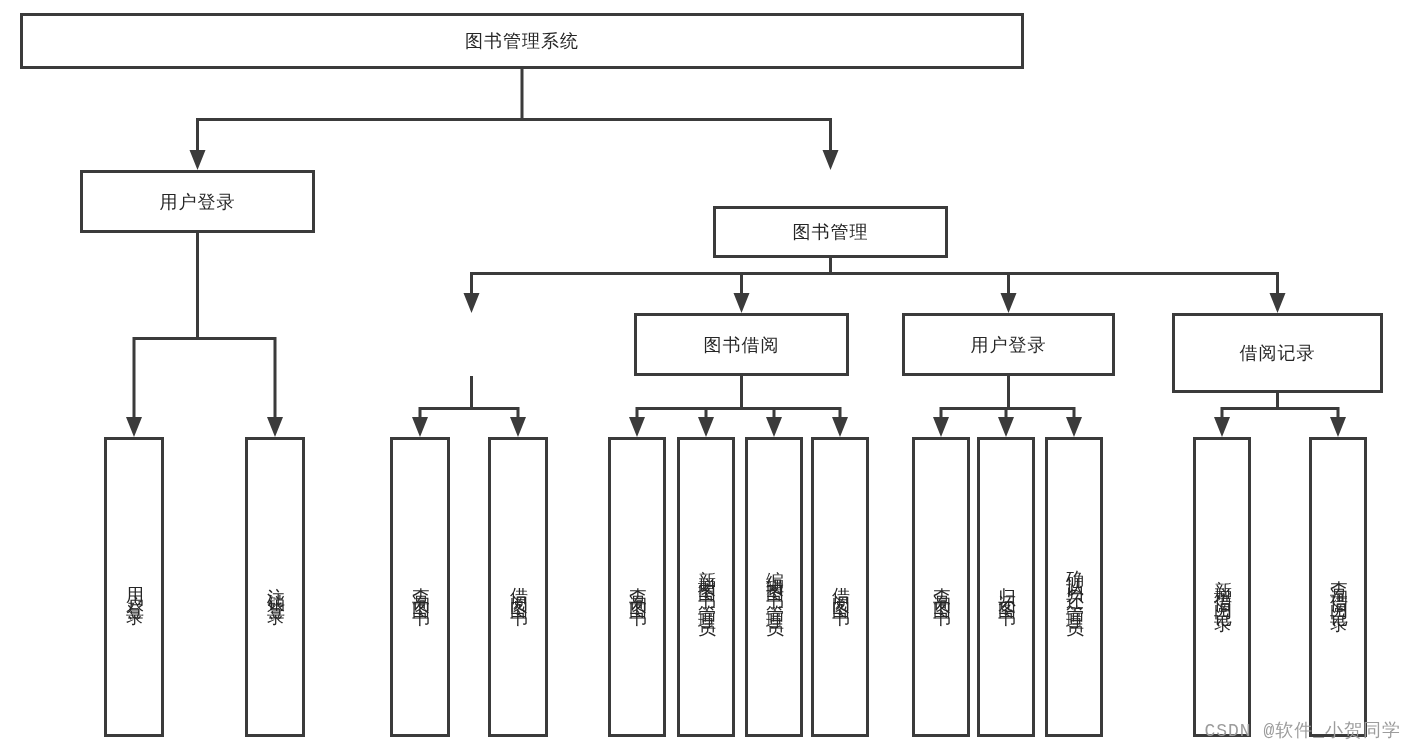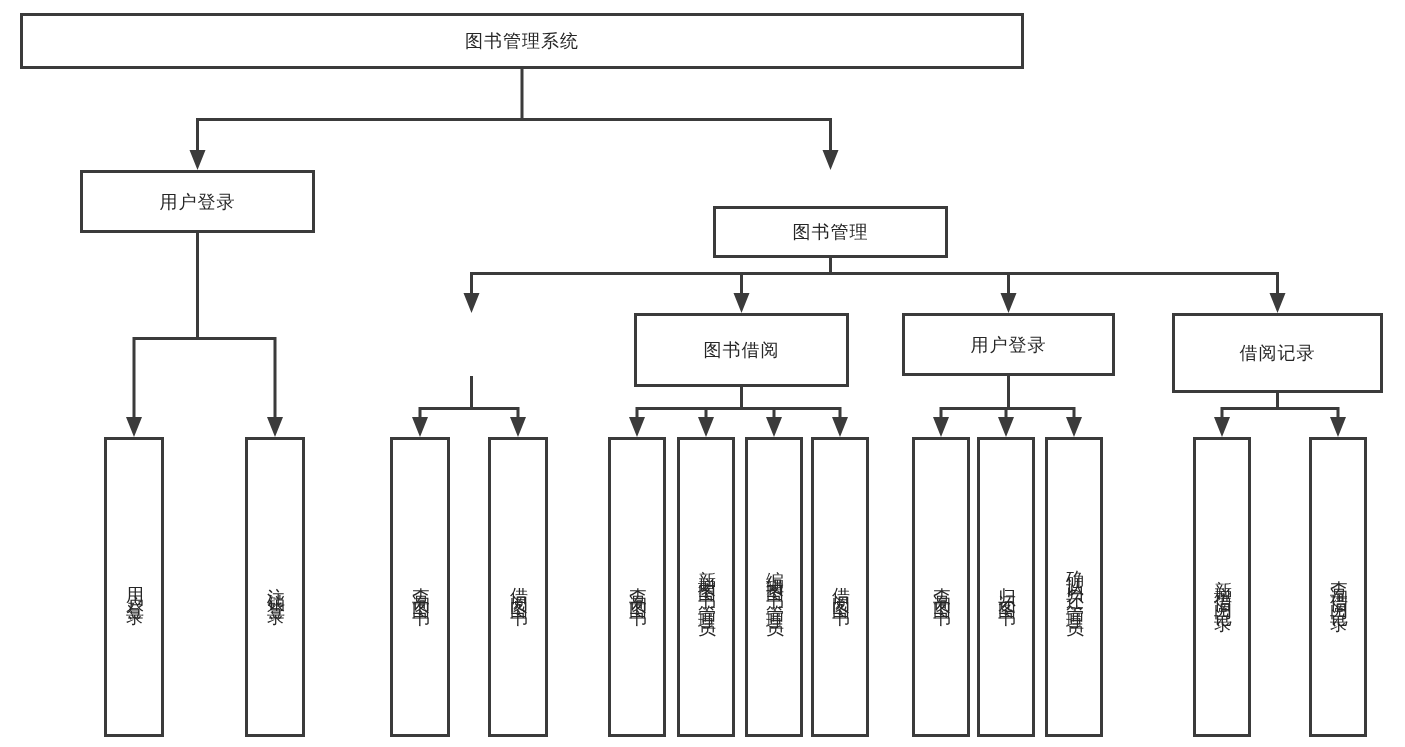--- a/index.html
+++ b/index.html
@@ -112,21 +112,21 @@
     <span>图书管理系统</span>
   </div>
 
   <div class="node" style="left:80px;top:170px;width:235px;height:63px;">
     <span>用户登录</span>
   </div>
   <div class="node" style="left:713px;top:170px;width:235px;height:52px;margin-top:36px;">
     <span>图书管理</span>
   </div>
 
-  <div class="node" style="left:634px;top:313px;width:215px;height:74px;">
+  <div class="node" style="left:634px;top:313px;width:215px;height:63px;">
     <span>图书借阅</span>
   </div>
   <div class="node" style="left:902px;top:313px;width:213px;height:63px;">
     <span>用户登录</span>
   </div>
   <div class="node" style="left:1172px;top:313px;width:211px;height:80px;">
     <span>借阅记录</span>
   </div>
 
   <div class="node leaf" style="left:104px;top:437px;width:60px;height:300px;">
@@ -162,14 +162,15 @@
   <div class="node leaf" style="left:1045px;top:437px;width:58px;height:300px;">
     <span>确认归还（管理员）</span>
   </div>
   <div class="node leaf" style="left:1193px;top:437px;width:58px;height:300px;">
     <span>新增借阅记录</span>
   </div>
   <div class="node leaf" style="left:1309px;top:437px;width:58px;height:300px;">
     <span>查询借阅记录</span>
   </div>
 
+  <div class="watermark">CSDN @软件_小贺同学</div>
 
 </div>
 
 </body></html>

